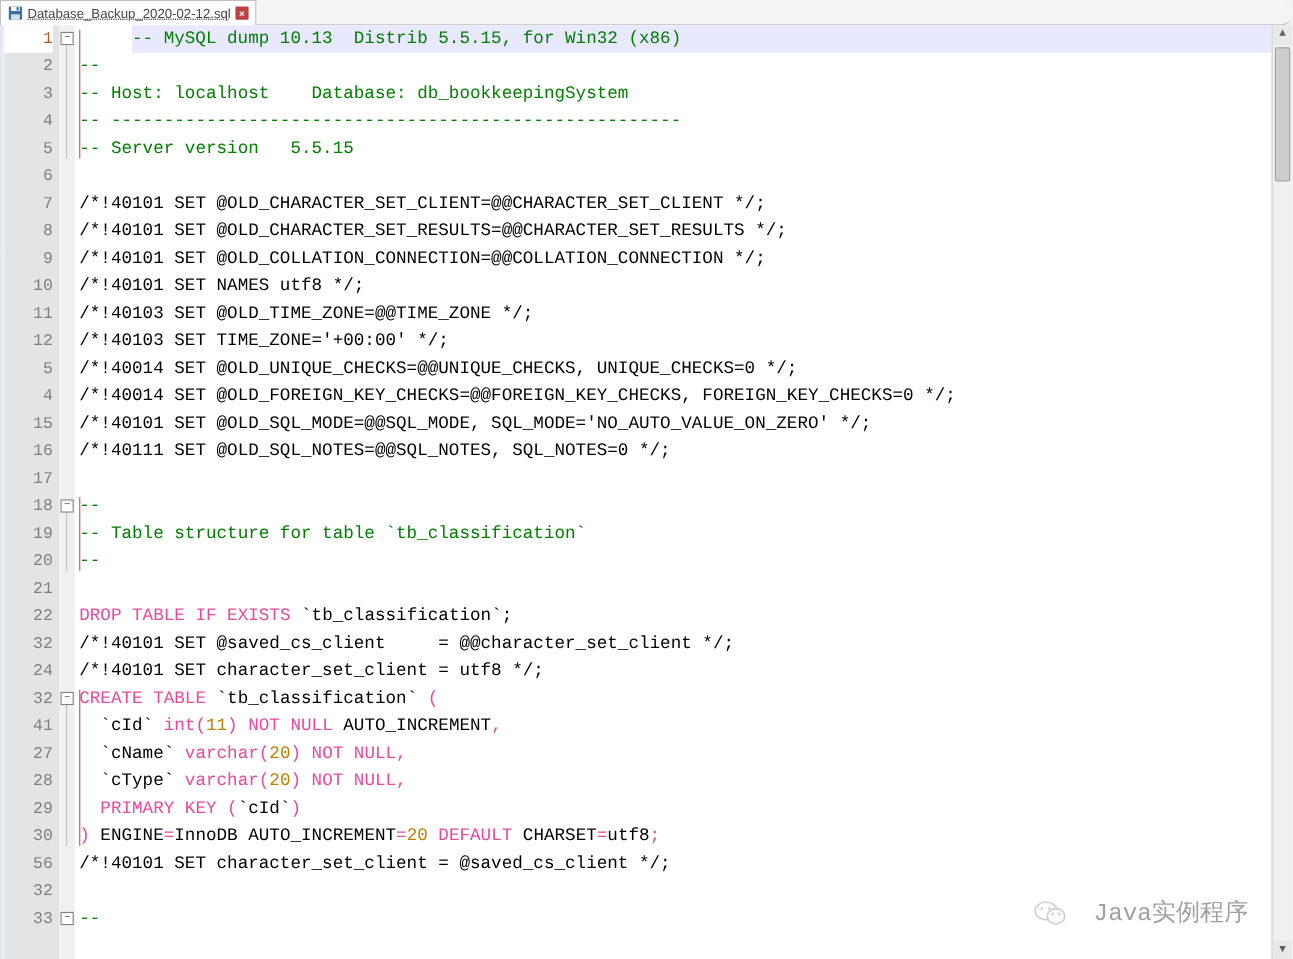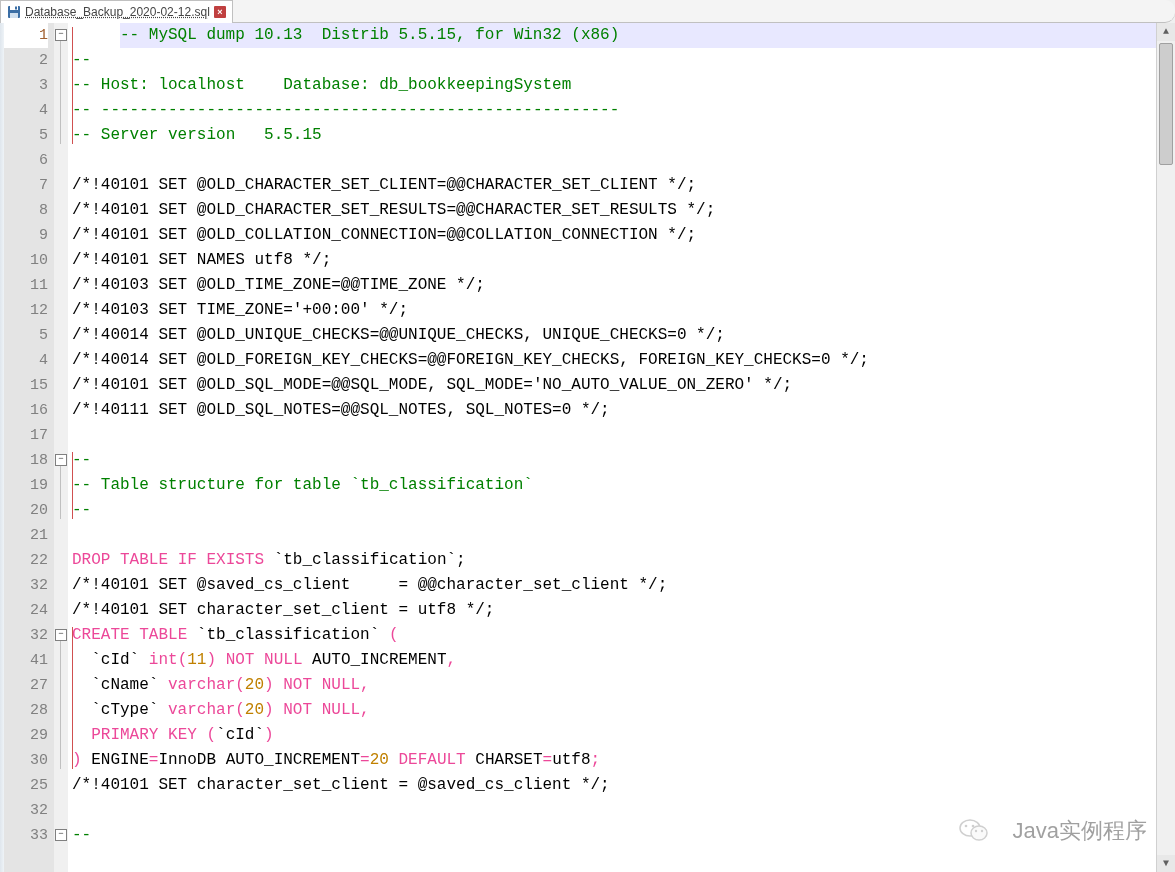--- a/index.html
+++ b/index.html
@@ -146,27 +146,27 @@
     position: absolute;
     left: 2px; right: 2px;
     top: 20px;
     height: 120px;
     background: #cdcdcd;
     border: 1px solid #a0a0a0;
     border-radius: 2px;
   }
   .watermark {
     position: absolute;
-    right: 28px;
+    right: 40px;
     bottom: 30px;
     display: flex;
     align-items: center;
     gap: 24px;
     color: rgba(120,120,120,0.7);
-    font-family: Liberation Sans, sans-serif;
+    font-family: Liberation Mono, monospace;
     font-size: 22px;
   }
   .watermark svg { opacity: 0.5; }
 </style>
 </head>
 <body>
 
 <div class="tab-bar">
   <div class="tab">
     <span class="save-icon">
@@ -208,21 +208,21 @@
       <div>21</div>
       <div>22</div>
       <div>32</div>
       <div>24</div>
       <div>32</div>
       <div>41</div>
       <div>27</div>
       <div>28</div>
       <div>29</div>
       <div>30</div>
-      <div>25</div>
+      <div>56</div>
       <div>32</div>
       <div>33</div>
     </div>
   <div class="fold-col" id="foldcol">
       <div class="fold-mark" style="top: 6px;">−</div>
       <div class="fold-mark" style="top: 431px;">−</div>
       <div class="fold-mark" style="top: 606px;">−</div>
       <div class="fold-mark" style="top: 806px;">−</div>
       <div class="fold-line" style="top: 18px; height: 103px;"></div>
       <div class="fold-line" style="top: 443px; height: 53px;"></div>

